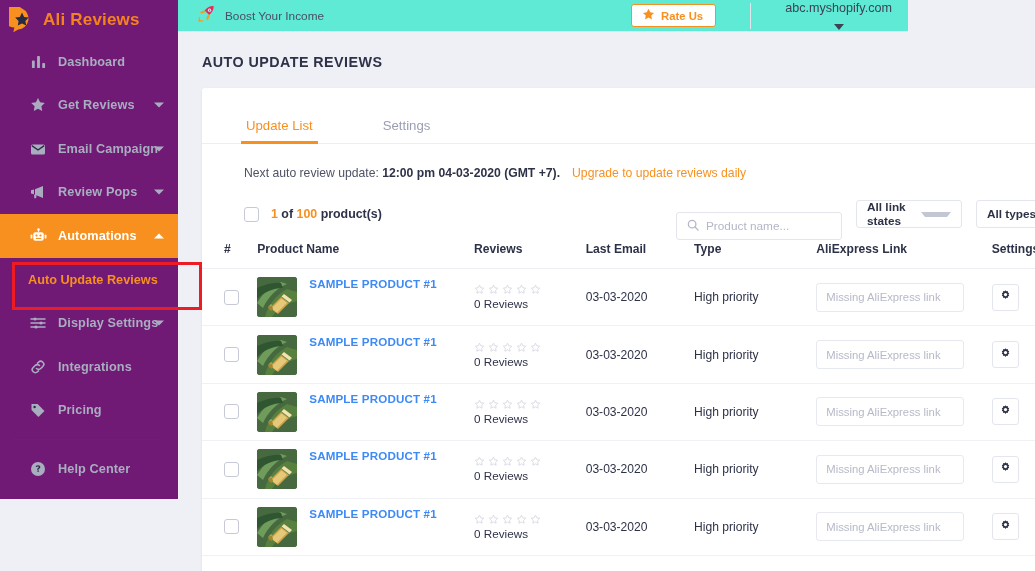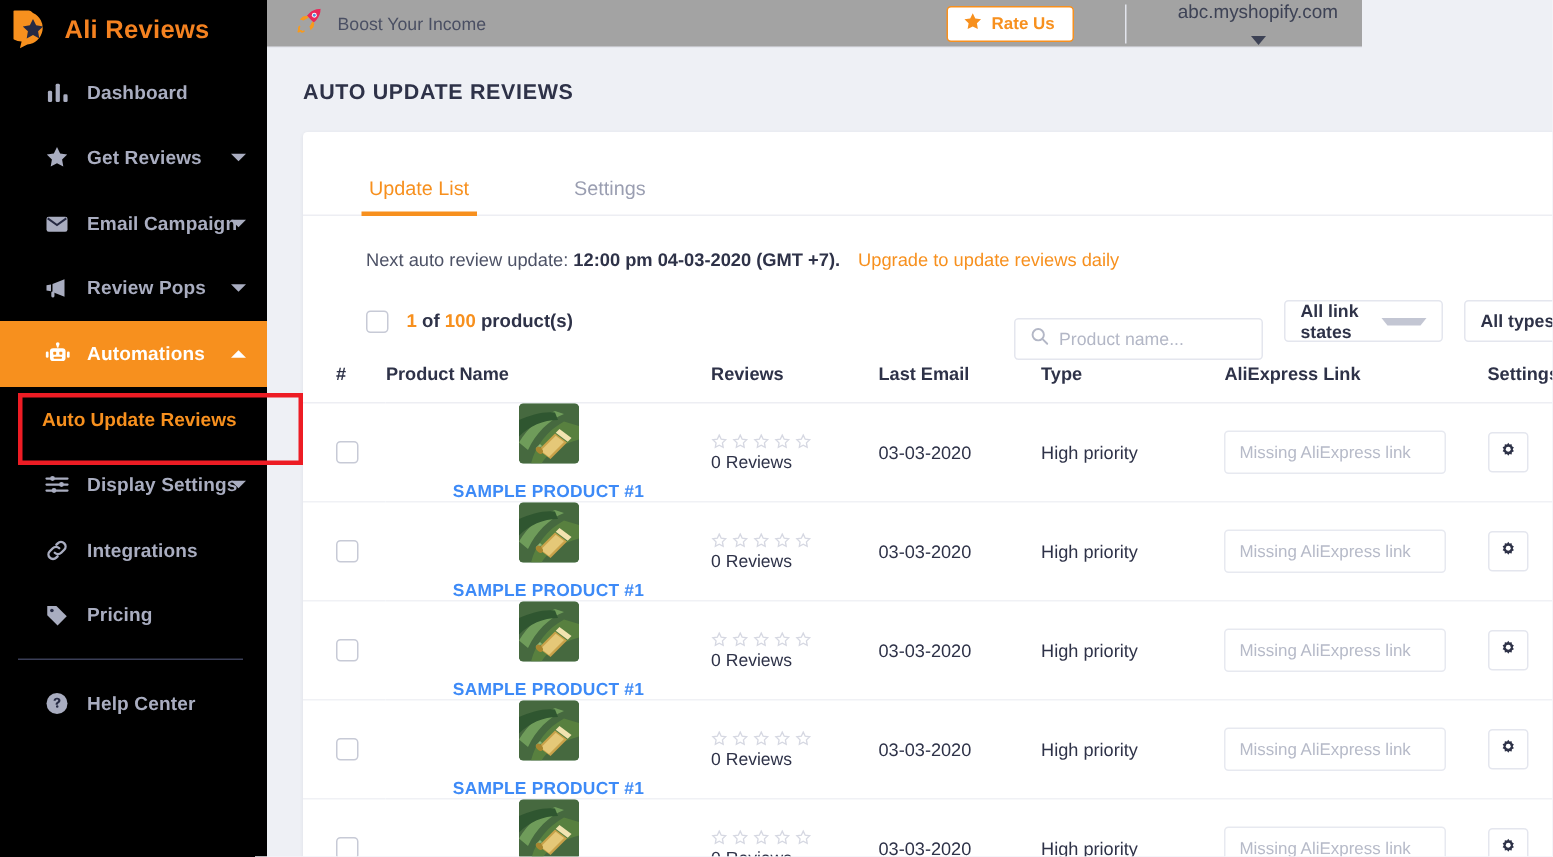--- a/index.html
+++ b/index.html
@@ -7,22 +7,22 @@
     width: 1035px; height: 571px;
     overflow: hidden;
     font-family: "Liberation Sans", sans-serif;
     background: #eef0f5;
   }
   #app { position: relative; width: 1035px; height: 571px; }
 
   
   #sidebar {
     position: absolute; left: 0; top: 0;
-    width: 178px; height: 571px;
-    background: #000000;
+    width: 178px; height: 499px;
+    background: #701a75;
     overflow: hidden;
   }
   #brand {
     display: flex; align-items: center;
     height: 40px; padding-left: 9px; gap: 8px;
   }
   #brand .logo { width: 26px; height: 26px; position: relative; flex: 0 0 auto; }
   #brand .logo svg { display:block; }
   #brand .brandtext {
     color: #f58220; font-size: 17px; font-weight: bold; letter-spacing: .2px;
@@ -74,21 +74,21 @@
     left: 12px; top: 262px; width: 190px; height: 48px;
     border: 3px solid #ed1c24;
     z-index: 50;
     pointer-events: none;
   }
 
   
   #topbar {
     position: absolute; left: 178px; top: 0;
     width: 730px; height: 32px;
-    background: #a3a3a3;
+    background: #5eead4;
     display: flex; align-items: center;
     border-bottom: 1px solid #e6e8ef;
   }
   #boost { display: flex; align-items: center; gap: 9px; margin-left: 19px; }
   #boost .label { font-size: 11.8px; color: #4a4f63; }
   #topbar-right {
     margin-left: auto; display: flex; align-items: center; height: 100%; gap: 16px;
   }
   #rate-us {
     display: flex; align-items: center; gap: 6px;
@@ -209,21 +209,21 @@
     vertical-align: middle;
     font-size: 12.1px; color: #2e3248;
   }
   .c-chk { width: 52px; padding-left: 22px !important; }
   .c-prod { width: 204px; }
   .c-rev  { width: 105px; }
   .c-upd  { width: 102px; }
   .c-type { width: 115px; }
   .c-link { width: 165px; }
   .c-set  { width: 85px; }
-  .prodcell { display: flex; align-items: center; gap: 12px; flex-direction: column; }
+  .prodcell { display: flex; gap: 12px; }
   .thumb {
     width: 40px; height: 40px; border-radius: 3px;
     flex: 0 0 auto; overflow: hidden; position: relative;
     background: #3f6b3c;
   }
   .thumb svg { display: block; }
   .pname { color: #3d8af7; font-size: 11.6px; font-weight: bold; letter-spacing: .15px; }
   .revcell { display: flex; flex-direction: column; gap: 2px; }
   .stars { display: flex; gap: 3px; color: #d6d8e2; }
   .revtext { font-size: 11.7px; color: #2e3248; }

